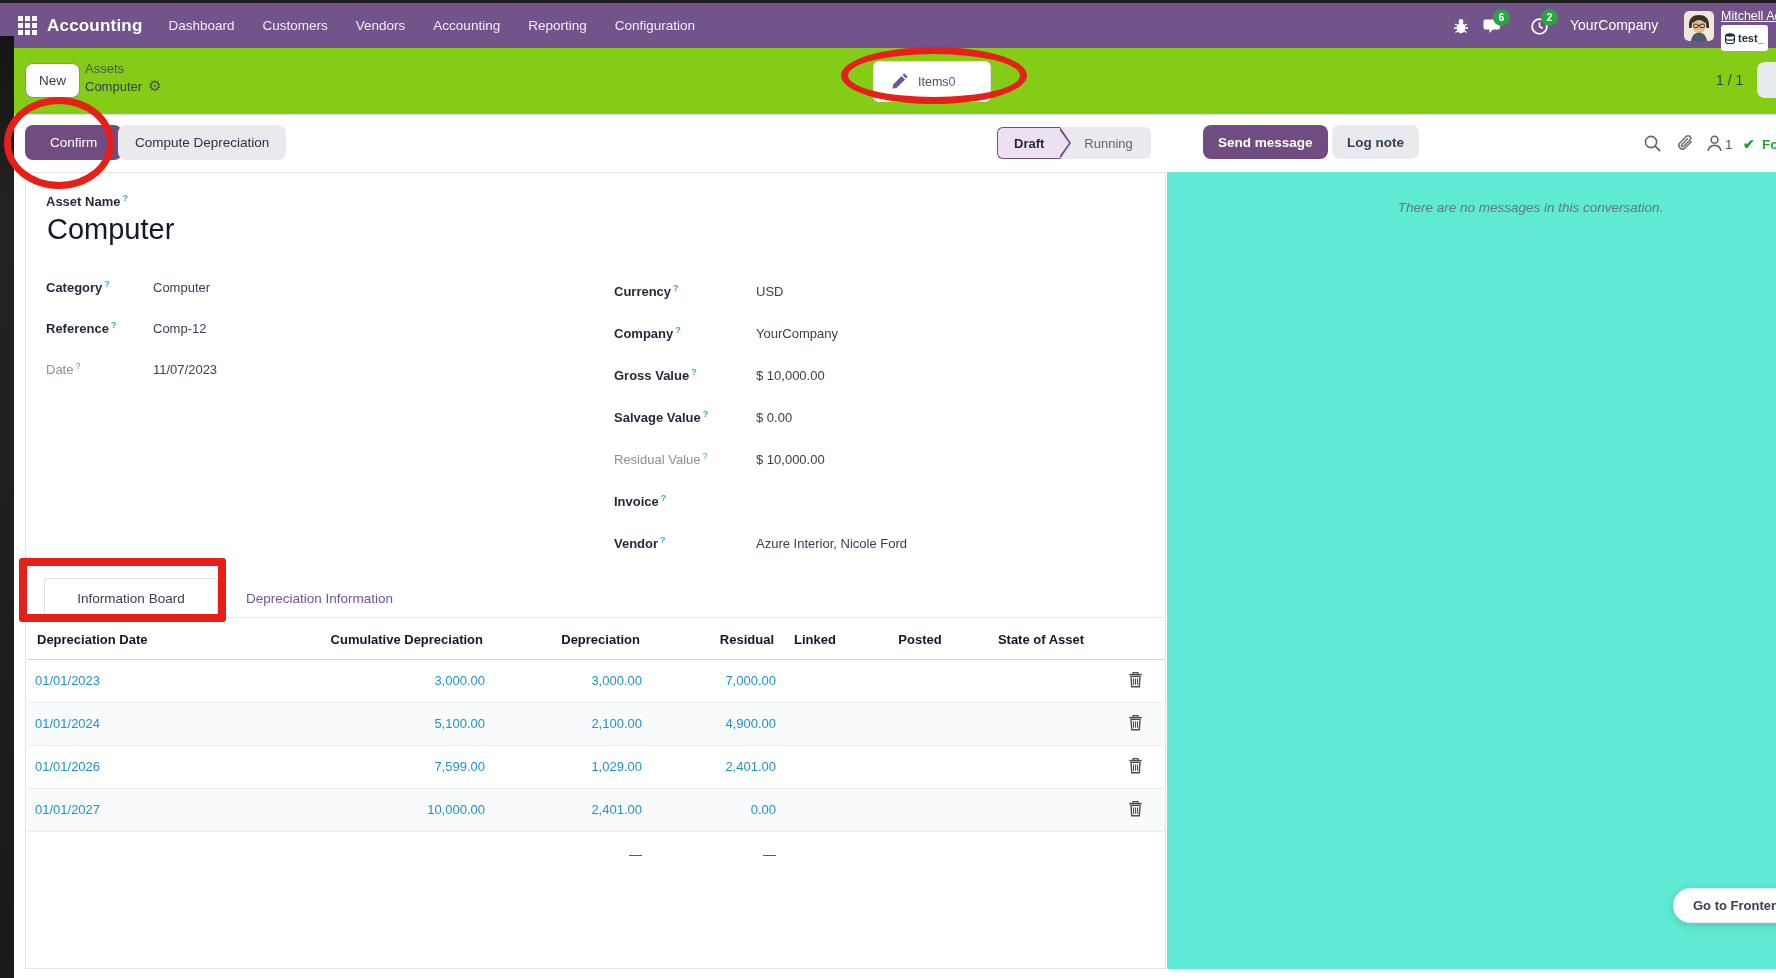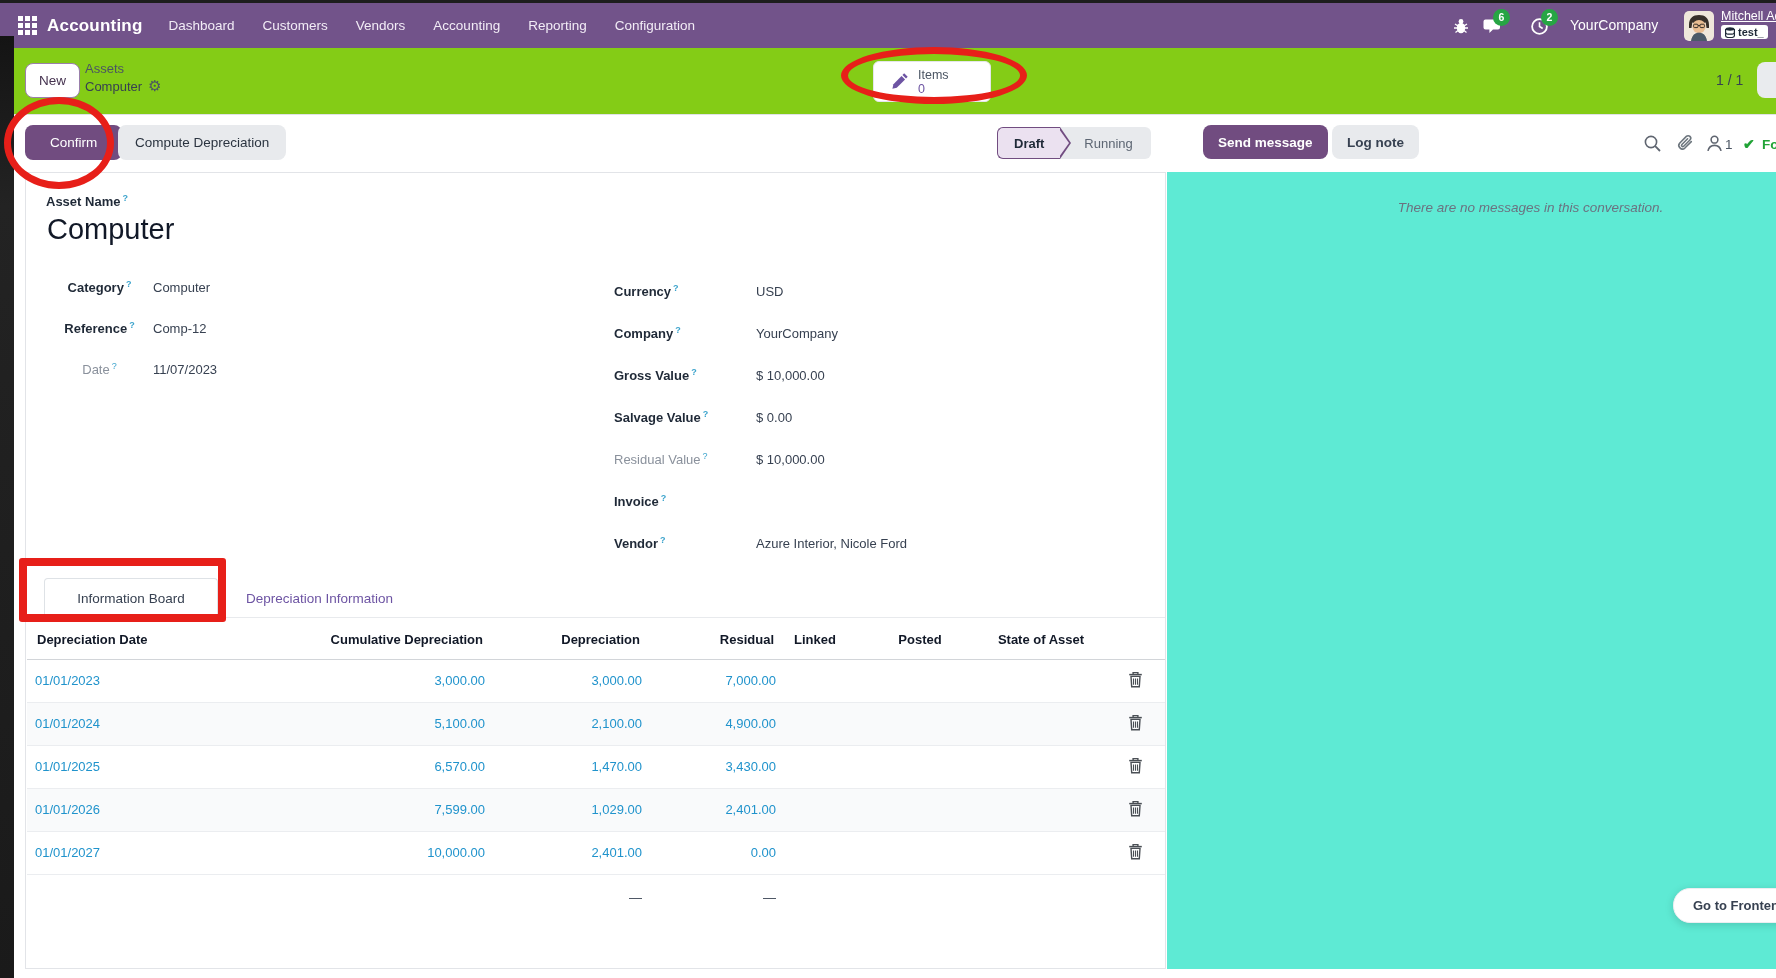--- a/index.html
+++ b/index.html
@@ -18,35 +18,35 @@
   .app-name { color:#fff; font-size:17px; font-weight:bold; margin:0 12px 0 10px; letter-spacing:.2px; }
   .nav-menus { display:flex; align-items:center; }
   .nav-item { color:#f2ecf6; font-size:13.5px; padding:0 14px; line-height:45px; cursor:pointer; }
   .nav-ico { position:absolute; top:14px; width:18px; height:18px; }
   .badge { position:absolute; top:-8px; left:11px; min-width:17px; height:17px; border-radius:9px;
            background:#27a544; color:#fff; font-size:10.5px; font-weight:bold; line-height:17px; text-align:center; padding:0 3px; }
   .nav-company { position:absolute; left:1570px; top:0; line-height:45px; color:#fff; font-size:14px; }
   .nav-avatar { position:absolute; left:1684px; top:8px; width:30px; height:30px; border-radius:5px; overflow:hidden; }
   .nav-user { position:absolute; left:1721px; top:6px; width:130px; }
   .nav-user-name { color:#fff; font-size:12.5px; text-decoration:underline; white-space:nowrap; display:block; }
-  .nav-db { margin-top:2px; background:#fff; border-radius:3px; padding:1px 4px; display:inline-flex; align-items:center; gap:3px;
+  .nav-db { margin-top:2px; background:#fff; border-radius:3px; padding:7px 4px; display:inline-flex; align-items:center; gap:3px;
             color:#1f2937; font-size:11px; font-weight:bold; white-space:nowrap; }
 
   
   .control-panel { position:absolute; top:48px; left:14px; width:1762px; height:67px; background:#84cc16; border-bottom:1px solid #dfe2e6; z-index:5; }
   .btn-new { position:absolute; left:11px; top:15px; width:55px; height:35px; background:#fff;
              border:1px solid #9a7fab; border-radius:8px; color:#45324f; font-size:13.5px; font-weight:500; cursor:pointer; }
   .breadcrumb { position:absolute; left:71px; top:12px; line-height:17px; font-size:13px; }
   .bc-parent { color:#4b5563; cursor:pointer; display:block; }
   .bc-current { color:#374151; }
   .gear { color:#4b5563; font-size:15px; margin-left:6px; cursor:pointer; }
   .stat-button { position:absolute; left:859px; top:13px; width:118px; height:41px; background:#fff;
                  border:1px solid #e4e6ea; border-radius:6px; display:flex; align-items:center; gap:9px;
                  padding-left:16px; cursor:pointer; }
-  .stat-texts { display:flex; flex-direction:column; line-height:14px; }
+  .stat-texts { display:flex; line-height:14px; }
   .stat-label { font-size:12.5px; color:#4b5563; }
   .stat-value { font-size:12.5px; color:#6d54a3; }
   .pager { position:absolute; left:1702px; top:24px; font-size:14px; color:#374151; }
   .pager-buttons { position:absolute; left:1743px; top:14px; width:44px; height:36px; background:#e9ebee; border-radius:8px; cursor:pointer; }
 
   
   .action-bar { position:absolute; top:115px; left:14px; width:1762px; height:57px; background:#fff; z-index:5; }
   .btn { border:none; border-radius:8px; font-size:13.5px; font-weight:500; cursor:pointer;
          font-family:"Liberation Sans",sans-serif; }
   .btn-primary { background:#714c80; color:#fff; }
@@ -68,21 +68,21 @@
   .chat-ico { position:absolute; top:19px; width:19px; height:19px; cursor:pointer; }
   .follower-count { position:absolute; left:1711px; top:22px; font-size:13.5px; color:#4b5563; }
   .check { position:absolute; left:1729px; top:21px; color:#21a336; font-size:14px; font-weight:bold; }
   .following { position:absolute; left:1748px; top:22px; color:#21a336; font-size:13.5px; font-weight:bold; white-space:nowrap; }
 
   
   .sheet { position:absolute; left:25px; top:172px; width:1141px; height:797px; background:#fff; border:1px solid #e2e4e8; z-index:4; }
   .asset-label { position:absolute; left:20px; top:20px; font-size:13px; font-weight:bold; color:#1f2937; }
   sup.help { color:#3ba3cc; font-size:9px; margin-left:2px; }
   .asset-title { position:absolute; left:21px; top:40px; font-size:29px; font-weight:500; color:#111827; }
-  .fields-left { position:absolute; left:20px; top:94px; width:480px;text-align:center; }
+  .fields-left { position:absolute; left:20px; top:94px; width:480px; }
   .fields-right { position:absolute; left:588px; top:97px; width:520px; }
   .field-row { display:flex; align-items:center; height:41px; }
   .fields-right .field-row { height:42px; }
   .field-label { width:107px; font-size:13px; font-weight:bold; color:#1f2937; flex:none; }
   .fields-right .field-label { width:142px; }
   .field-label.muted { color:#8a919c; font-weight:normal; }
   .field-value { font-size:13px; color:#374151; }
 
   .notebook-line { position:absolute; left:0; top:444px; width:1139px; height:1px; background:#e8eaed; }
   .tab-active { position:absolute; left:18px; top:405px; width:174px; height:40px; background:#fff;
@@ -348,35 +348,20 @@
           <td class="ac"></td>
           <td class="ac"></td>
           <td class="ac"><svg class="trash-btn" width="15" height="17" viewBox="0 0 15 17">
     <path d="M1.2 3.6h12.6" stroke="#4a4f55" stroke-width="1.5" fill="none"></path>
     <path d="M5.1 3.4V1.6h4.8v1.8" stroke="#4a4f55" stroke-width="1.4" fill="none"></path>
     <path d="M3 5.4h9l-.7 10.4H3.7L3 5.4z" stroke="#4a4f55" stroke-width="1.4" fill="none"></path>
     <path d="M5.5 7.4v6.4M7.5 7.4v6.4M9.5 7.4v6.4" stroke="#4a4f55" stroke-width="1.1" fill="none"></path>
   </svg></td>
         </tr>
         <tr>
-          <td class="al cell-link">01/01/2025</td>
-          <td class="ar cell-link">6,570.00</td>
-          <td class="ar cell-link">1,470.00</td>
-          <td class="ar cell-link">3,430.00</td>
-          <td class="al"></td>
-          <td class="ac"></td>
-          <td class="ac"></td>
-          <td class="ac"><svg class="trash-btn" width="15" height="17" viewBox="0 0 15 17">
-    <path d="M1.2 3.6h12.6" stroke="#4a4f55" stroke-width="1.5" fill="none"></path>
-    <path d="M5.1 3.4V1.6h4.8v1.8" stroke="#4a4f55" stroke-width="1.4" fill="none"></path>
-    <path d="M3 5.4h9l-.7 10.4H3.7L3 5.4z" stroke="#4a4f55" stroke-width="1.4" fill="none"></path>
-    <path d="M5.5 7.4v6.4M7.5 7.4v6.4M9.5 7.4v6.4" stroke="#4a4f55" stroke-width="1.1" fill="none"></path>
-  </svg></td>
-        </tr>
-        <tr>
           <td class="al cell-link">01/01/2026</td>
           <td class="ar cell-link">7,599.00</td>
           <td class="ar cell-link">1,029.00</td>
           <td class="ar cell-link">2,401.00</td>
           <td class="al"></td>
           <td class="ac"></td>
           <td class="ac"></td>
           <td class="ac"><svg class="trash-btn" width="15" height="17" viewBox="0 0 15 17">
     <path d="M1.2 3.6h12.6" stroke="#4a4f55" stroke-width="1.5" fill="none"></path>
     <path d="M5.1 3.4V1.6h4.8v1.8" stroke="#4a4f55" stroke-width="1.4" fill="none"></path>

